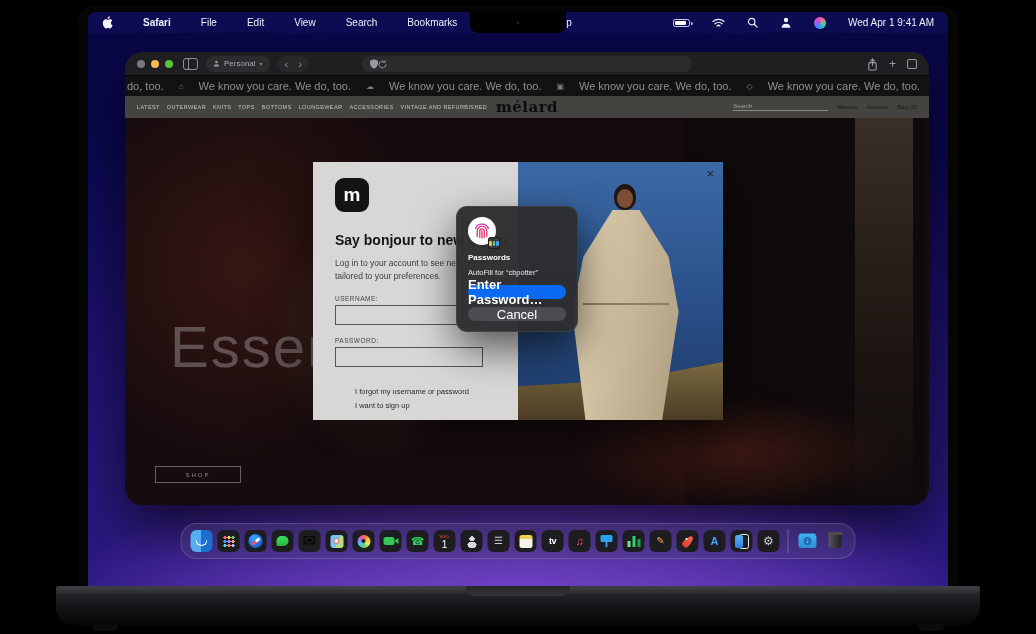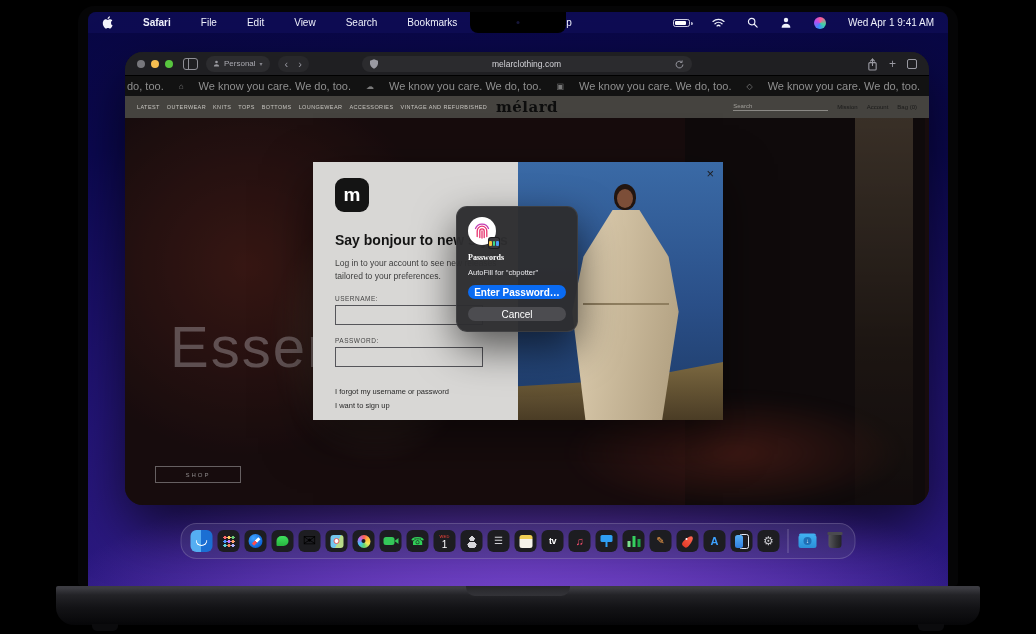--- a/index.html
+++ b/index.html
@@ -87,40 +87,40 @@
 
   
   .modal{position:absolute;left:188px;top:110px;width:410px;height:258px;display:flex;z-index:20;box-shadow:0 18px 45px rgba(0,0,0,.5);}
   .mleft{position:relative;width:205px;height:100%;background:#d8d7d5;padding:16px 22px;}
   .mlogo{width:34px;height:34px;border-radius:9px;background:#141414;color:#fff;display:flex;align-items:center;justify-content:center;font-size:19px;font-weight:bold;margin-bottom:20px;}
   .mtitle{font-size:14px;font-weight:bold;color:#141414;white-space:nowrap;margin-bottom:9px;}
   .mbody{font-size:8.5px;color:#3c3c3c;line-height:1.5;width:172px;margin-bottom:4px;}
   .flabel{font-size:6.5px;letter-spacing:.5px;color:#454545;margin-top:12px;margin-bottom:3px;}
   .finput{display:block;width:148px;height:20px;border:1px solid #55555a;background:transparent;border-radius:0;outline:none;padding:0 4px;font-size:9px;color:#222;}
   .mlinks{margin-top:20px;display:flex;flex-direction:column;gap:5px;}
-  .mlink{font-size:7.5px;color:#2a2a2a;}
+  .mlink{font-size:7.5px;color:#2a2a2a;margin-left:20px;}
   .mright{position:relative;width:205px;height:100%;overflow:hidden;background:linear-gradient(180deg,#3a6aa6 0%,#2a4f88 55%,#1d3a66 100%);}
   .hill{position:absolute;left:0;bottom:0;width:100%;height:58px;background:linear-gradient(180deg,#7b6840,#4a3c25);clip-path:polygon(0 42%,55% 30%,100% 0,100% 100%,0 100%);}
   .hair{position:absolute;left:96px;top:22px;width:22px;height:26px;border-radius:50% 50% 45% 45%;background:#221510;}
   .head{position:absolute;left:99px;top:27px;width:16px;height:19px;border-radius:50%;background:#7c4e38;}
   .dress{position:absolute;left:52px;top:48px;width:112px;height:212px;background:linear-gradient(100deg,#d9c9ab 20%,#b5a485 85%);clip-path:polygon(38% 0,62% 0,88% 22%,97% 48%,82% 100%,14% 100%,2% 48%,12% 22%);}
   .dress::after{content:'';position:absolute;left:12%;top:44%;width:76%;height:2px;background:#8f7e5f;}
   .mclose{position:absolute;right:9px;top:5px;font-size:13px;color:#1d1d1f;line-height:13px;}
 
   
   .pdialog{position:absolute;left:331px;top:154px;width:122px;border-radius:11px;background:rgba(45,45,48,.97);border:1px solid rgba(255,255,255,.07);box-shadow:0 16px 40px rgba(0,0,0,.6);padding:10px 11px 10px 11px;z-index:30;}
   .fpwrap{position:relative;width:30px;height:30px;margin-bottom:6px;}
   .fp{width:28px;height:28px;border-radius:50%;background:#fff;display:flex;align-items:center;justify-content:center;}
   .badge{position:absolute;right:-2px;bottom:-2px;width:12px;height:12px;border-radius:3px;background:#3a3a3e;border:1px solid rgba(0,0,0,.5);display:flex;align-items:center;justify-content:center;gap:1px;}
   .badge i{width:2.5px;height:5px;border-radius:1px;display:block;}
   .badge .k1{background:#f5c242;}.badge .k2{background:#3ddc84;}.badge .k3{background:#4a9df8;}
-  .pname{font-size:8px;font-weight:bold;color:#fff;margin-bottom:6px;font-family:Liberation Serif, serif;}
+  .pname{font-size:8px;font-weight:bold;color:#fff;margin-bottom:6px;}
   .psub{font-size:7.5px;color:#e9e9ec;margin-bottom:6px;}
   .pbody{font-size:7.2px;color:#d2d2d7;line-height:1.4;margin-bottom:8px;}
-  .pbtn{height:14px;border-radius:8px;display:flex;align-items:center;justify-content:center;font-size:10px;color:#fff;margin-top:8px;}
+  .pbtn{height:14px;border-radius:8px;display:flex;align-items:center;justify-content:center;font-size:13px;color:#fff;margin-top:8px;}
   .pbtn.primary{background:var(--accent,#0a6bf2);font-weight:bold;margin-bottom:5px;}
   .pbtn.secondary{background:#4c4c50;}
 
   
   .dock{position:absolute;left:50%;bottom:27px;transform:translateX(-50%);display:flex;align-items:center;gap:5px;padding:5px 9px;border-radius:16px;background:rgba(80,66,130,.38);border:1px solid rgba(255,255,255,.16);z-index:40;}
   .di{position:relative;width:22px;height:22px;border-radius:6px;background:#1d1d21;display:flex;align-items:center;justify-content:center;flex:0 0 auto;}
   .dg{line-height:1;}
   .dk-sep{width:1px;height:24px;background:rgba(255,255,255,.25);margin:0 3px;flex:0 0 auto;}
   .di-finder{background:linear-gradient(90deg,#55aef2 0 50%,#1b6fd3 50% 100%);}
   .di-finder::after{content:'';width:10px;height:5px;border:1.3px solid #fff;border-top:none;border-radius:0 0 9px 9px;margin-top:4px;}
@@ -243,21 +243,20 @@
             <span class="chev">▾</span>
           </div>
           <div class="pill navbtns">
             <span>‹</span>
             <span>›</span>
           </div>
           <div class="urlbar">
             <svg width="8" height="10" viewBox="0 0 10 12" fill="#9a9aa2">
                 <path d="M5 0l5 2v3.2C10 8.4 8 10.8 5 12 2 10.8 0 8.4 0 5.2V2z"></path>
               </svg>
-            <span class="url">melarclothing.com</span>
             <svg width="9" height="9" viewBox="0 0 12 12" fill="none" stroke="#9a9aa2" stroke-width="1.3">
                 <path d="M10.5 6a4.5 4.5 0 1 1-1.4-3.2"></path>
                 <path d="M9.5 0.5v2.8H6.7" stroke-width="1.1"></path>
               </svg>
           </div>
           <div class="tb-right">
             <svg width="11" height="13" viewBox="0 0 12 14" fill="none" stroke="#9a9aa2" stroke-width="1.2" stroke-linecap="round">
               <rect x="2" y="5" width="8" height="8" rx="1.2"></rect>
                 <line x1="6" y1="1" x2="6" y2="8"></line>
                 <path d="M3.8 3.2 6 1l2.2 2.2"></path>

